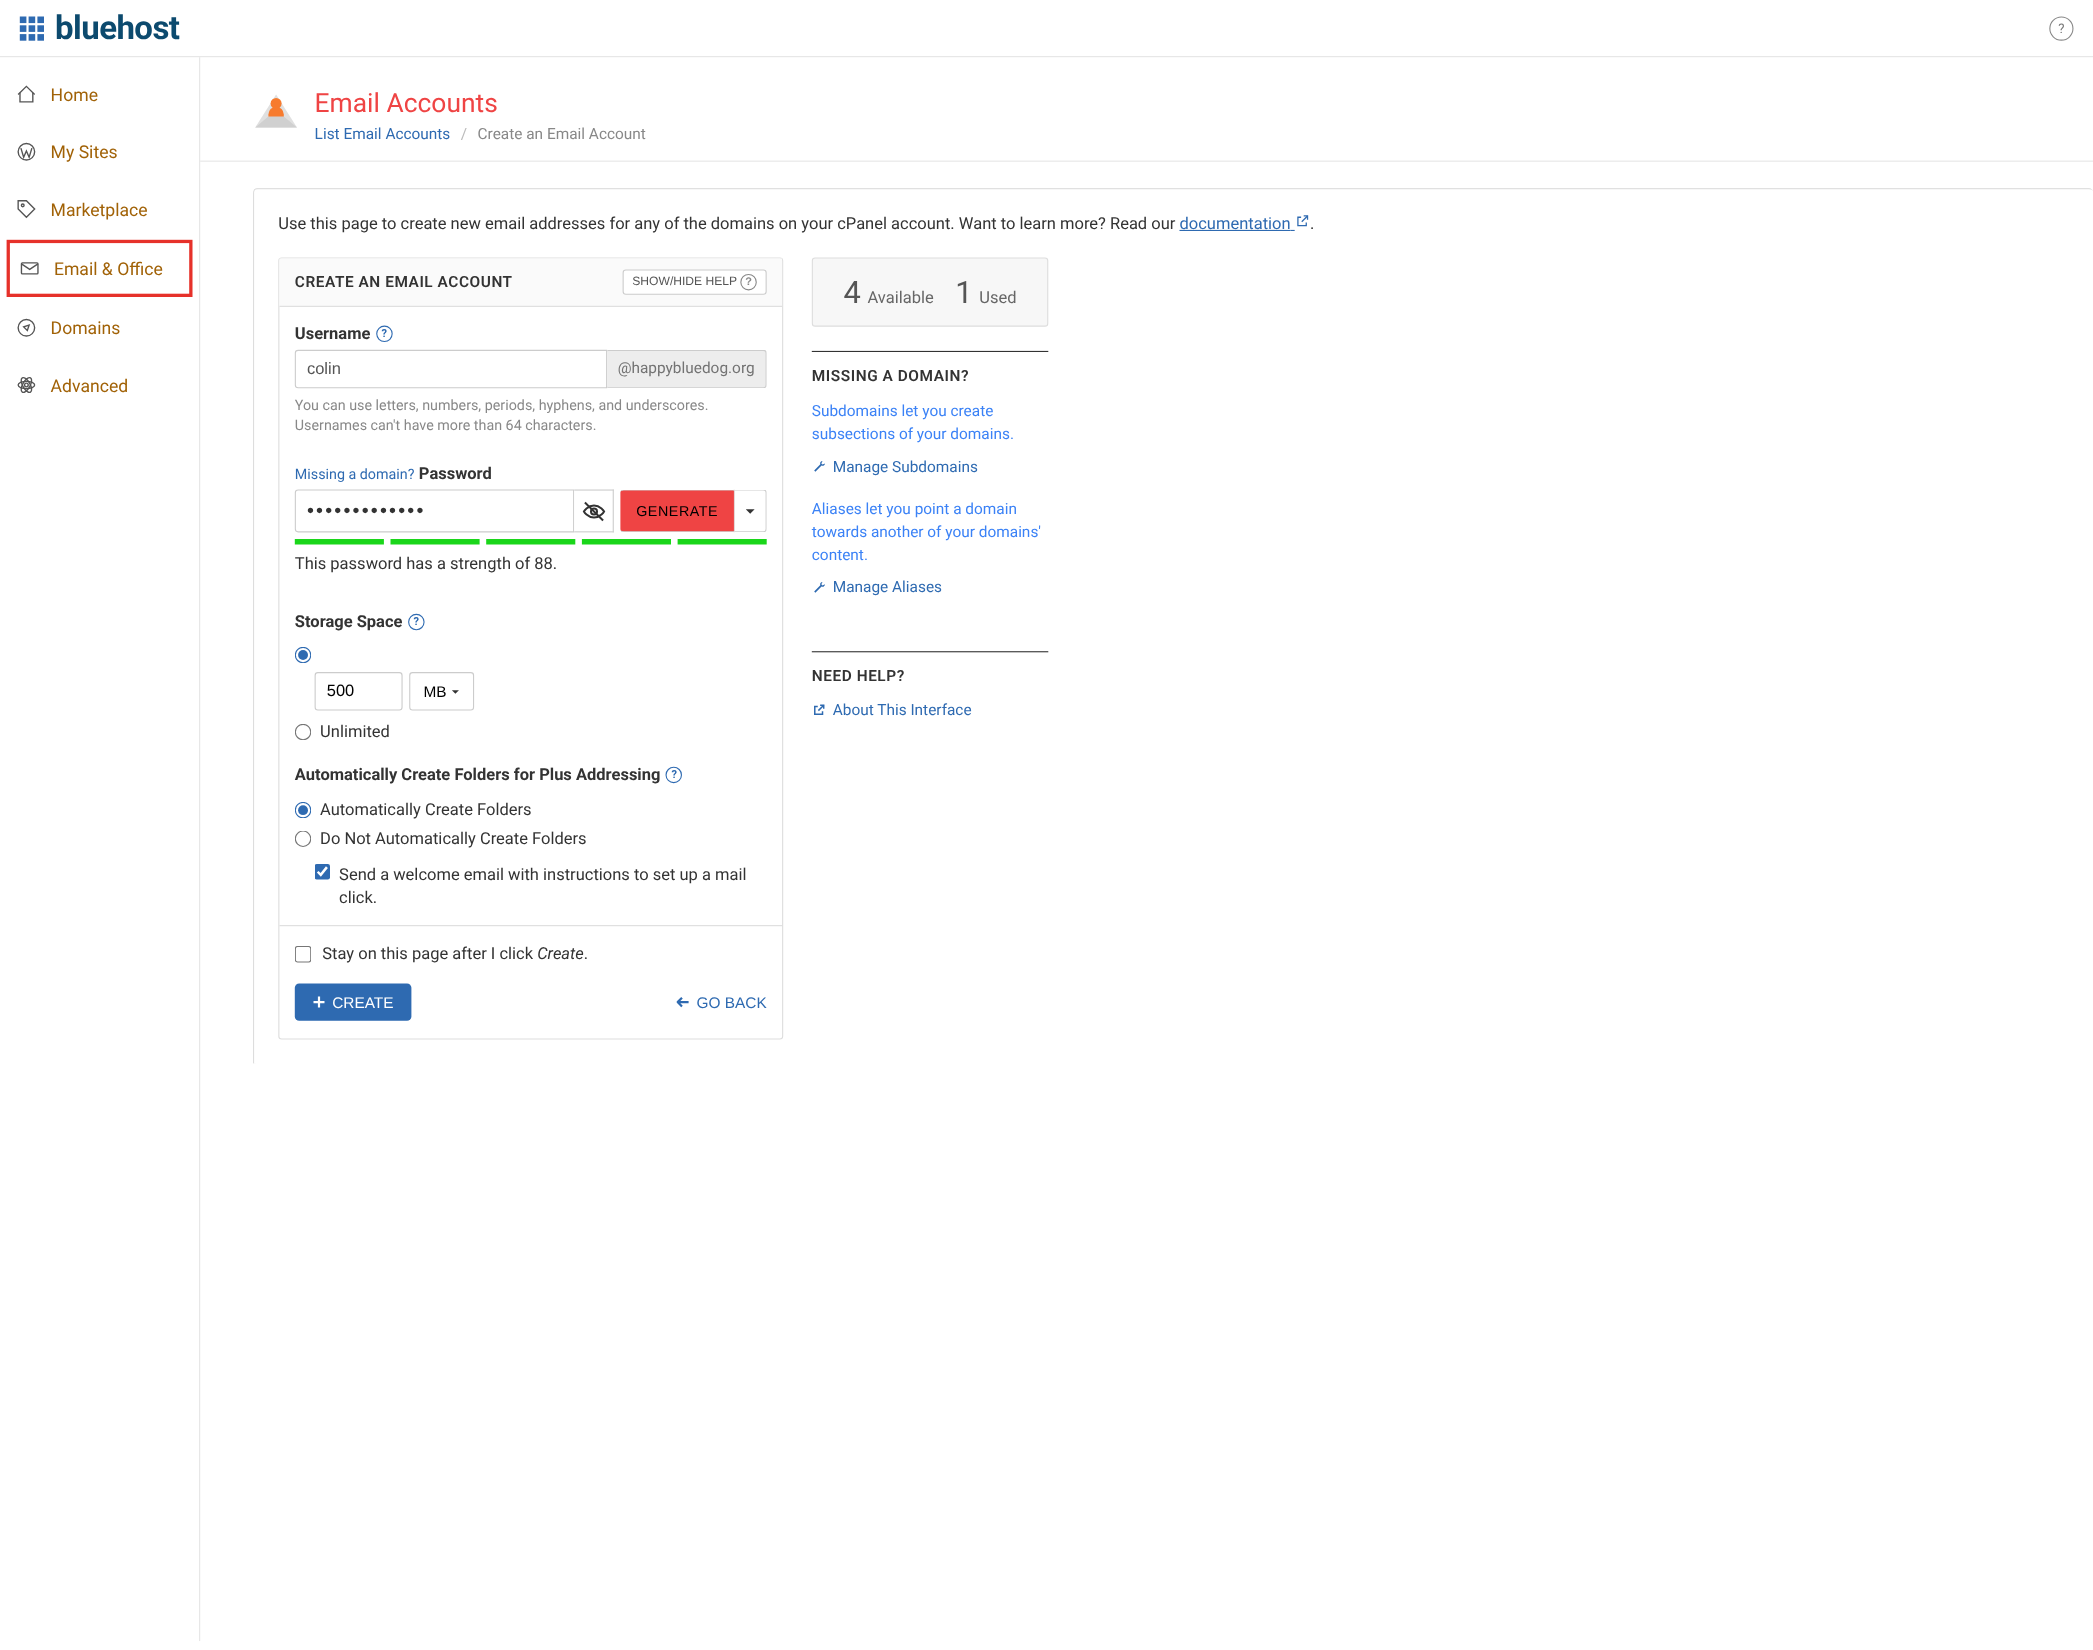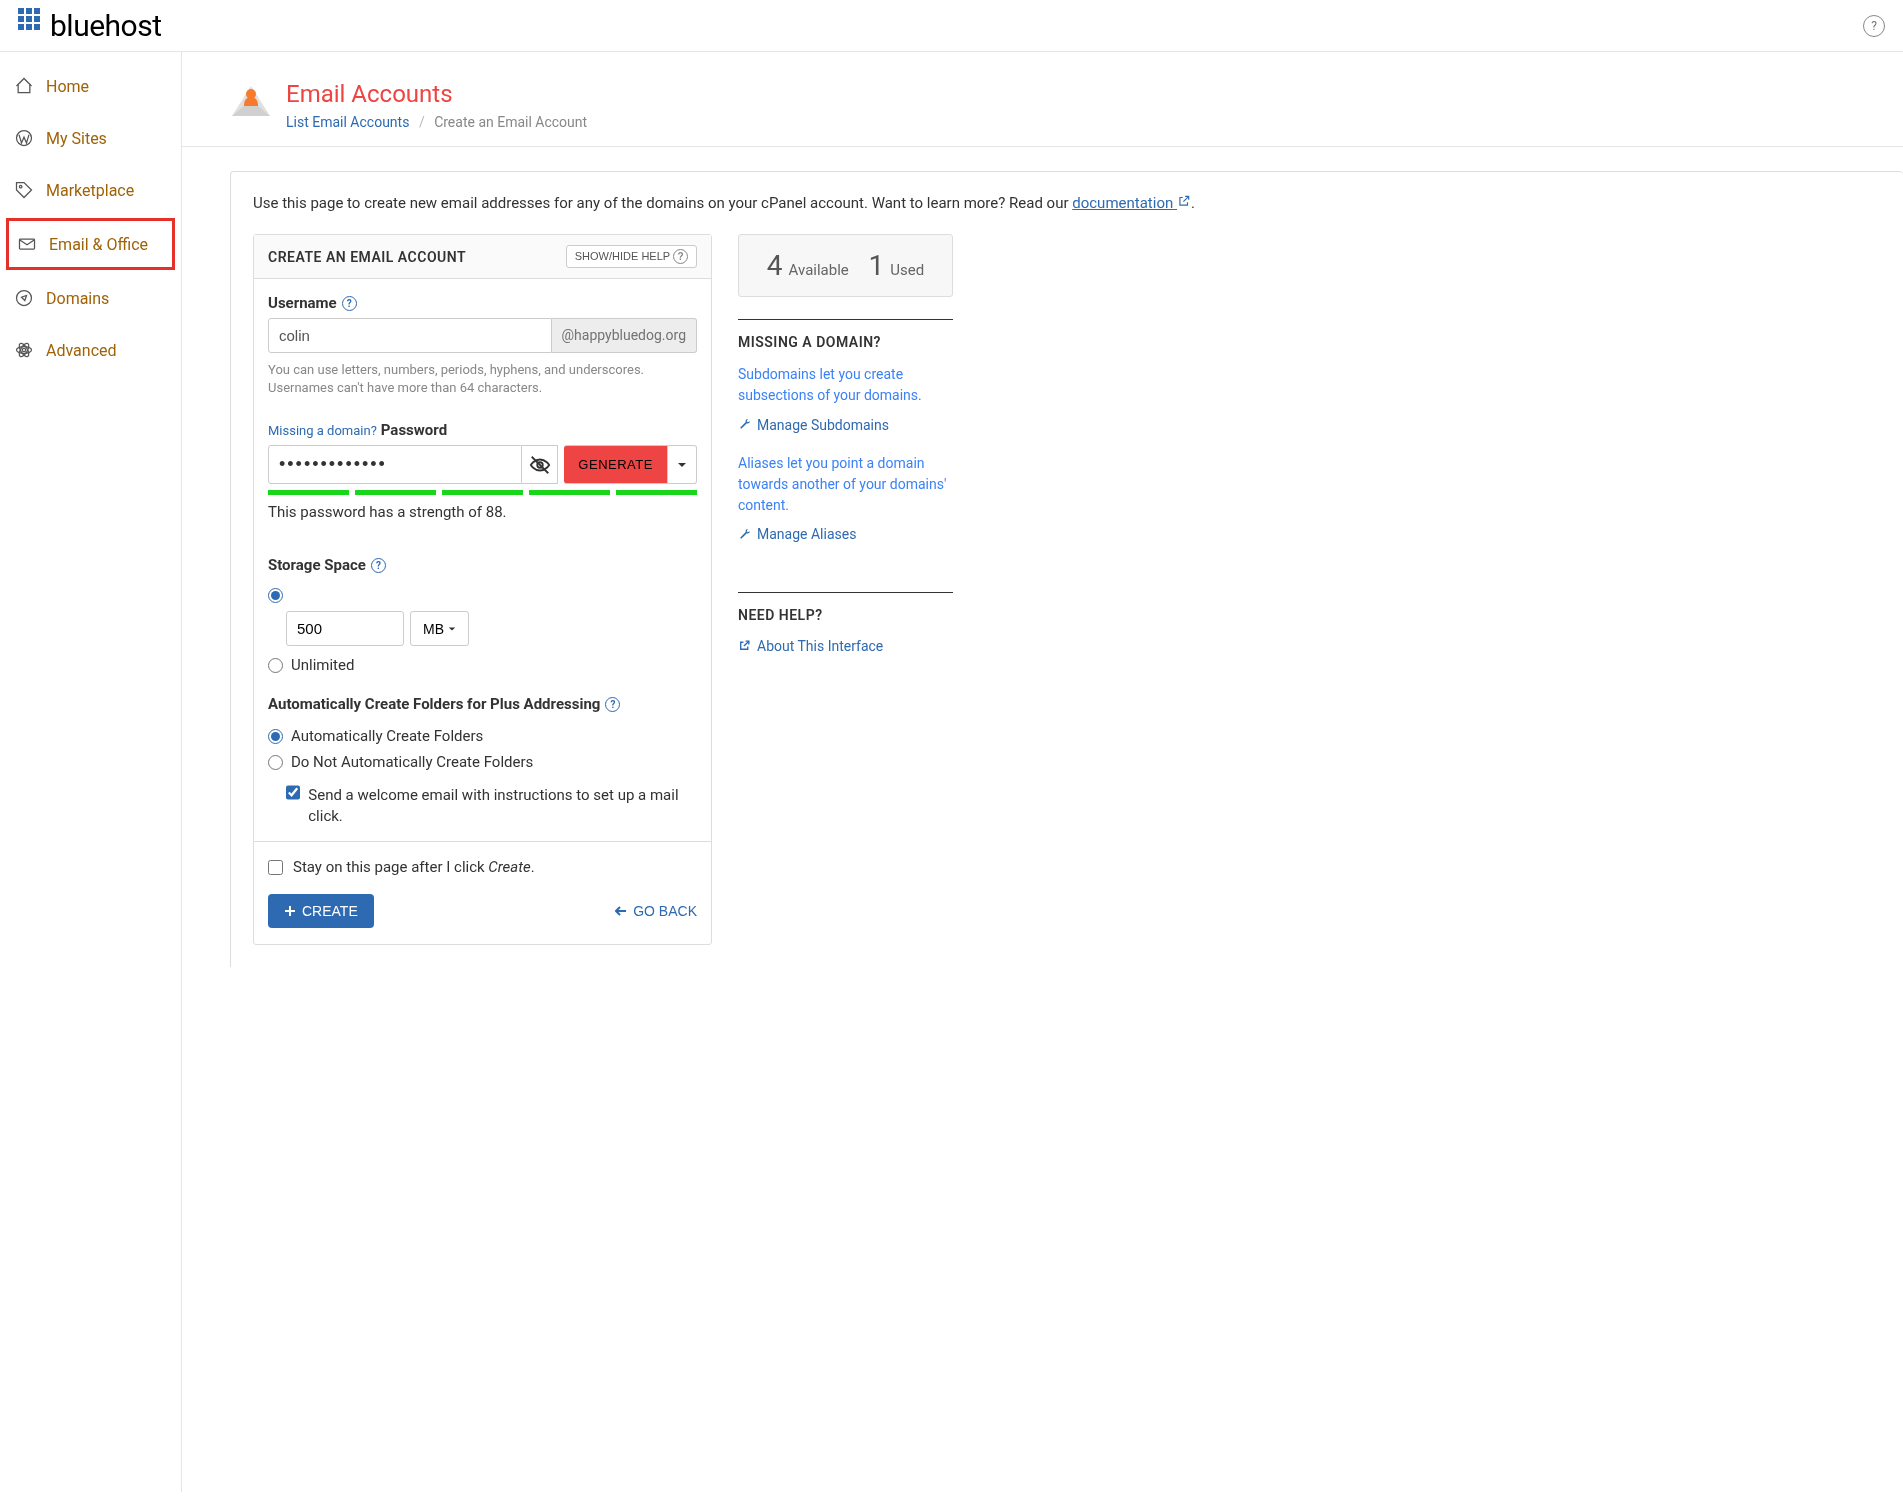--- a/index.html
+++ b/index.html
@@ -1,18 +1,18 @@
 <!DOCTYPE html>
 <html><head>
 <meta charset="utf-8">
 <style>
 * { box-sizing: border-box; margin: 0; padding: 0; }
 body { font-family: -apple-system, BlinkMacSystemFont, "Segoe UI", Roboto, "Helvetica Neue", Arial, sans-serif; background: #fff; color: #333; }
 .topbar { display:flex; align-items:center; justify-content:space-between; padding:8px 18px; border-bottom:1px solid #e5e5e5; }
-.brand { display:flex; color:#000000; font-size:30px; font-weight:400; letter-spacing:-0.5px; }
+.brand { display:flex; align-items:center; color:#0c4a6e; font-size:30px; font-weight:700; letter-spacing:-0.5px; }
 .brand-grid { display:inline-grid; grid-template-columns:repeat(3,6px); grid-template-rows:repeat(3,6px); gap:2px; margin-right:10px; }
 .brand-grid span { background:#2e6ab1; width:6px; height:6px; }
 .help-circle { width:22px; height:22px; border:1px solid #888; border-radius:50%; display:flex; align-items:center; justify-content:center; font-size:12px; color:#777; cursor:pointer;}
 .layout { display:flex; }
 .sidebar { width:182px; border-right:1px solid #e5e5e5; min-height:1440px; padding-top:8px; }
 .side-item { display:flex; align-items:center; padding:16px 14px; font-size:16px; color:#a16207; cursor:pointer; }
 .side-item svg { margin-right:12px; flex-shrink:0; }
 .side-highlight { border:3px solid #e6312a; margin:2px 6px; }
 .main { flex:1; padding:0; }
 .page-header { display:flex; align-items:flex-start; padding:28px 48px 16px 48px; border-bottom:1px solid #e5e5e5;}
@@ -44,21 +44,21 @@
 .pw-input { flex:1; border:1px solid #ccc; border-radius:3px 0 0 3px; padding:8px 10px; font-size:18px; letter-spacing:2px; color:#333;}
 .pw-eye { width:40px; border:1px solid #ccc; border-left:none; background:#fff; display:flex; align-items:center; justify-content:center; cursor:pointer;}
 .pw-gen { border:1px solid #ccc; border-left:none; background:#ef4444; padding:8px 14px; font-size:13px; font-weight:500; cursor:pointer; letter-spacing:0.5px; margin-left:6px; border-radius:3px 0 0 3px;}
 .pw-drop { border:1px solid #ccc; border-left:none; background:#fff; width:32px; display:flex; align-items:center; justify-content:center; cursor:pointer; border-radius:0 3px 3px 0;}
 .strength-bars { display:flex; gap:6px; margin-top:6px;}
 .strength-bars span { flex:1; height:5px; background:#1ad61a; }
 .strength-text { font-size:15px; color:#333; margin-top:8px;}
 .storage-wrap { margin-top:34px; }
 .radio-row { display:flex; align-items:center; gap:8px; margin:8px 0; font-size:15px; color:#333;}
 .storage-input-row { display:flex; margin:6px 0 10px 18px; }
-.storage-num { width:118px; border:1px solid #ccc; border-radius:3px; padding:8px 10px; font-size:15px;}
+.storage-num { width:80px; border:1px solid #ccc; border-radius:3px; padding:8px 10px; font-size:15px;}
 .unit-btn { border:1px solid #ccc; background:#fff; padding:8px 12px; font-size:14px; border-radius:3px; margin-left:6px; cursor:pointer; display:flex; align-items:center; gap:4px;}
 .section-sep { margin-top:20px; }
 .welcome-row { display:flex; align-items:flex-start; gap:8px; margin:14px 0 0 18px; font-size:15px; color:#333; line-height:1.4;}
 .panel-footer { border-top:1px solid #ddd; padding:16px 14px; }
 .stay-row { display:flex; align-items:center; gap:10px; font-size:15px; color:#333;}
 .stay-row em { font-style:italic; }
 .actions { display:flex; justify-content:space-between; align-items:center; margin-top:18px;}
 .btn-create { background:#2e6ab1; color:#fff; border:none; border-radius:4px; padding:9px 16px; font-size:14px; font-weight:500; display:inline-flex; align-items:center; gap:6px; cursor:pointer;}
 .btn-back { color:#2e6ab1; background:none; border:none; font-size:14px; font-weight:500; display:inline-flex; align-items:center; gap:6px; cursor:pointer;}
 .stat-box { border:1px solid #ddd; border-radius:3px; background:#f7f7f7; display:flex; padding:14px 18px; justify-content:space-around; margin-bottom:22px;}

